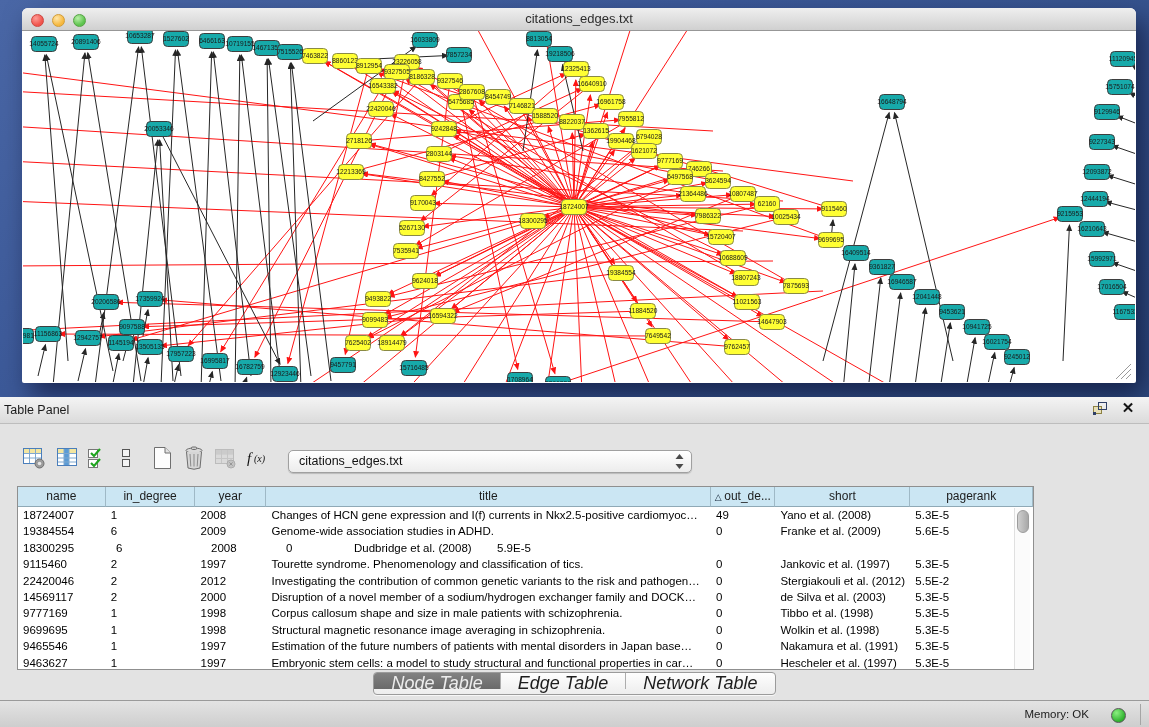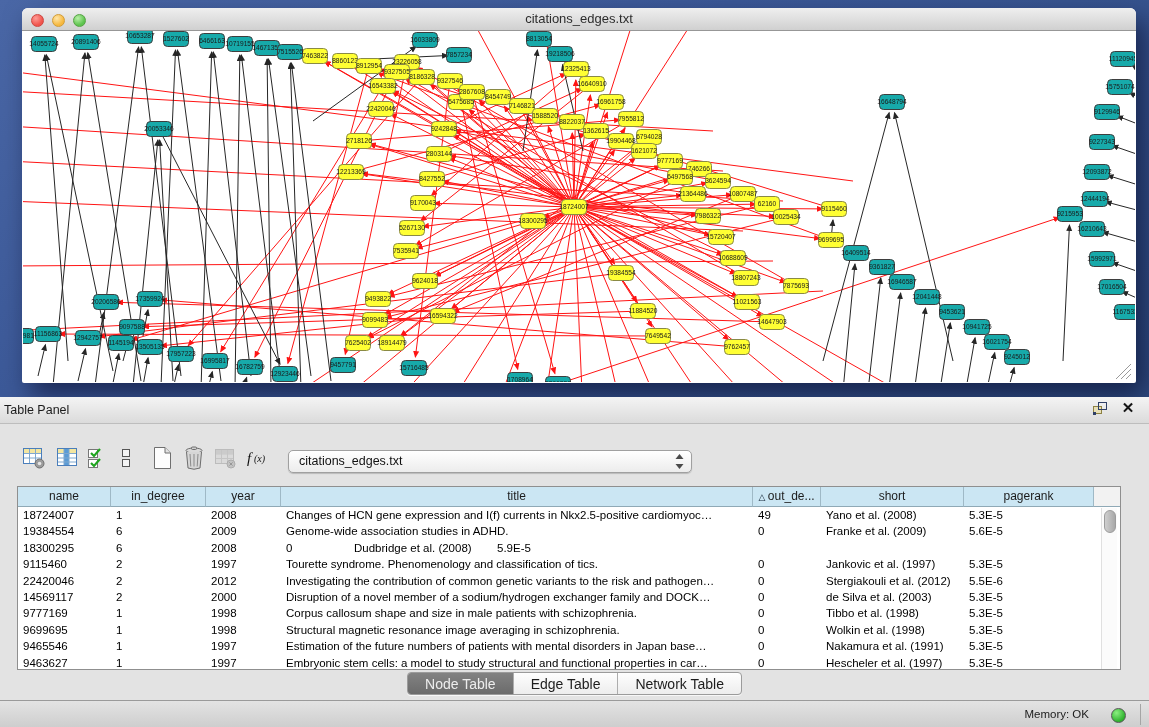--- a/index.html
+++ b/index.html
@@ -36,43 +36,43 @@
 
   .toolbar{position:absolute;left:0;top:36px;height:44px;width:100%;}
   .tb-btn{position:absolute;top:12px;width:26px;height:26px;background:none;border:none;padding:0;}
   .combo{position:absolute;left:288px;top:17px;width:392px;height:21px;
          border:1px solid #A0A0A0;border-radius:5px;
          background:linear-gradient(#FFFFFF,#ECECEC);
          box-shadow:0 1px 1px rgba(0,0,0,.18);
          font-size:12.5px;line-height:21px;color:#111;padding-left:10px;box-sizing:content-box;}
   .combo .stepper{position:absolute;right:7px;top:3px;width:9px;height:15px;}
 
-  .tbl-wrap{position:absolute;left:17px;top:89px;width:1104px;height:184px;
+  .tbl-wrap{position:absolute;left:17px;top:89px;width:1017px;height:184px;
             background:#fff;border:1px solid #8F8F8F;box-sizing:border-box;overflow:hidden;}
   .thead{display:flex;height:20px;background:#CBE6F3;}
   .th{box-sizing:border-box;border-right:1px solid #9FB9C6;border-bottom:1px solid #8FA9B6;
       font-size:12px;color:#1c1c1c;text-align:center;line-height:19px;
       overflow:hidden;white-space:nowrap;background:#CBE6F3;}
   .th.filler{background:#F2F2F2;border-right:none;}
   .sort-tri{font-size:9px;color:#123;}
   .trow{display:flex;height:16.4px;line-height:16.4px;font-size:11.5px;color:#000;}
   .td{box-sizing:border-box;padding-left:5px;overflow:hidden;white-space:nowrap;text-overflow:ellipsis;}
   .c0{width:93px;}.c1{width:95px;}.c2{width:75px;}.c3{width:472px;}
   .c4{width:68px;}.c5{width:143px;}.c6{width:130px;}.cf{flex:1;}
   .vscroll{position:absolute;right:3px;top:21px;width:15px;height:161px;
            background:#FBFBFB;border-left:1px solid #E0E0E0;}
   .vthumb{position:absolute;left:2px;top:2px;width:10px;height:21px;border-radius:6px;
           background:linear-gradient(90deg,#CFCFCF,#A8A8A8);border:1px solid #9C9C9C;}
 
   .tabs-bar{position:absolute;left:0;top:275px;width:100%;height:28px;
             display:flex;justify-content:center;align-items:flex-start;}
   .seg{display:flex;height:21px;border:1px solid #9B9B9B;border-radius:4px;overflow:hidden;
        background:linear-gradient(#FEFEFE,#EDEDED);box-shadow:0 1px 0 rgba(255,255,255,.7);}
-  .seg button{height:22px;border:none;background:none;padding:0 17px;font-size:14px;
-              color:#1d1d1d;border-left:1px solid #ADADAD;font-family:inherit;}
+  .seg button{height:16px;border:none;background:none;padding:0 17px;font-size:18px;
+              color:#1d1d1d;border-left:1px solid #ADADAD;font-family:inherit;font-style:italic;}
   .seg button:first-child{border-left:none;}
   .seg button.selected{background:linear-gradient(#828282,#6A6A6A);color:#EDEDED;}
 
   
   .status-bar{position:absolute;left:0;top:700px;width:1149px;height:27px;
               background:linear-gradient(#E3E3E3,#CECECE);border-top:1px solid #9A9A9A;
               box-sizing:border-box;}
   .mem{position:absolute;right:60px;top:0;font-size:11.5px;color:#1c1c1c;line-height:26px;}
   .mem-dot{position:absolute;right:23px;top:7px;width:13px;height:13px;border-radius:50%;
            background:radial-gradient(circle at 35% 30%,#8BEF80,#2EB22E 70%);
@@ -867,21 +867,21 @@
           <div class="td c5">Jankovic et al. (1997)</div>
           <div class="td c6">5.3E-5</div>
         </div>
         <div class="trow">
           <div class="td c0">22420046</div>
           <div class="td c1">2</div>
           <div class="td c2">2012</div>
           <div class="td c3">Investigating the contribution of common genetic variants to the risk and pathogen…</div>
           <div class="td c4">0</div>
           <div class="td c5">Stergiakouli et al. (2012)</div>
-          <div class="td c6">5.5E-6</div>
+          <div class="td c6">5.5E-2</div>
         </div>
         <div class="trow">
           <div class="td c0">14569117</div>
           <div class="td c1">2</div>
           <div class="td c2">2000</div>
           <div class="td c3">Disruption of a novel member of a sodium/hydrogen exchanger family and DOCK…</div>
           <div class="td c4">0</div>
           <div class="td c5">de Silva et al. (2003)</div>
           <div class="td c6">5.3E-5</div>
         </div>

